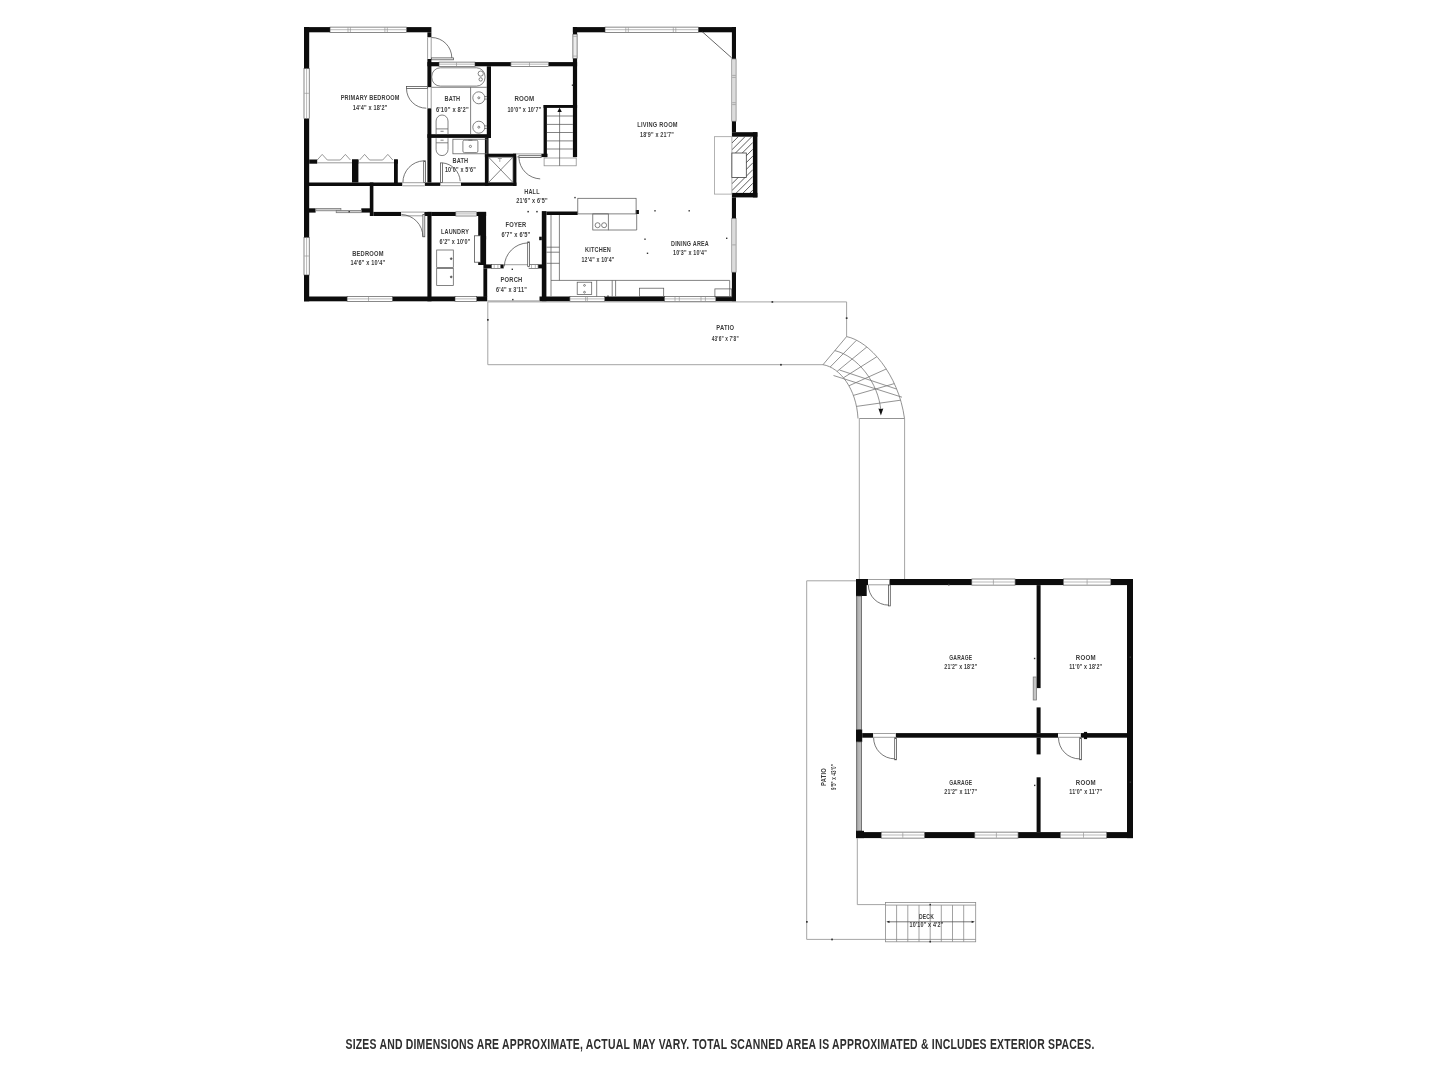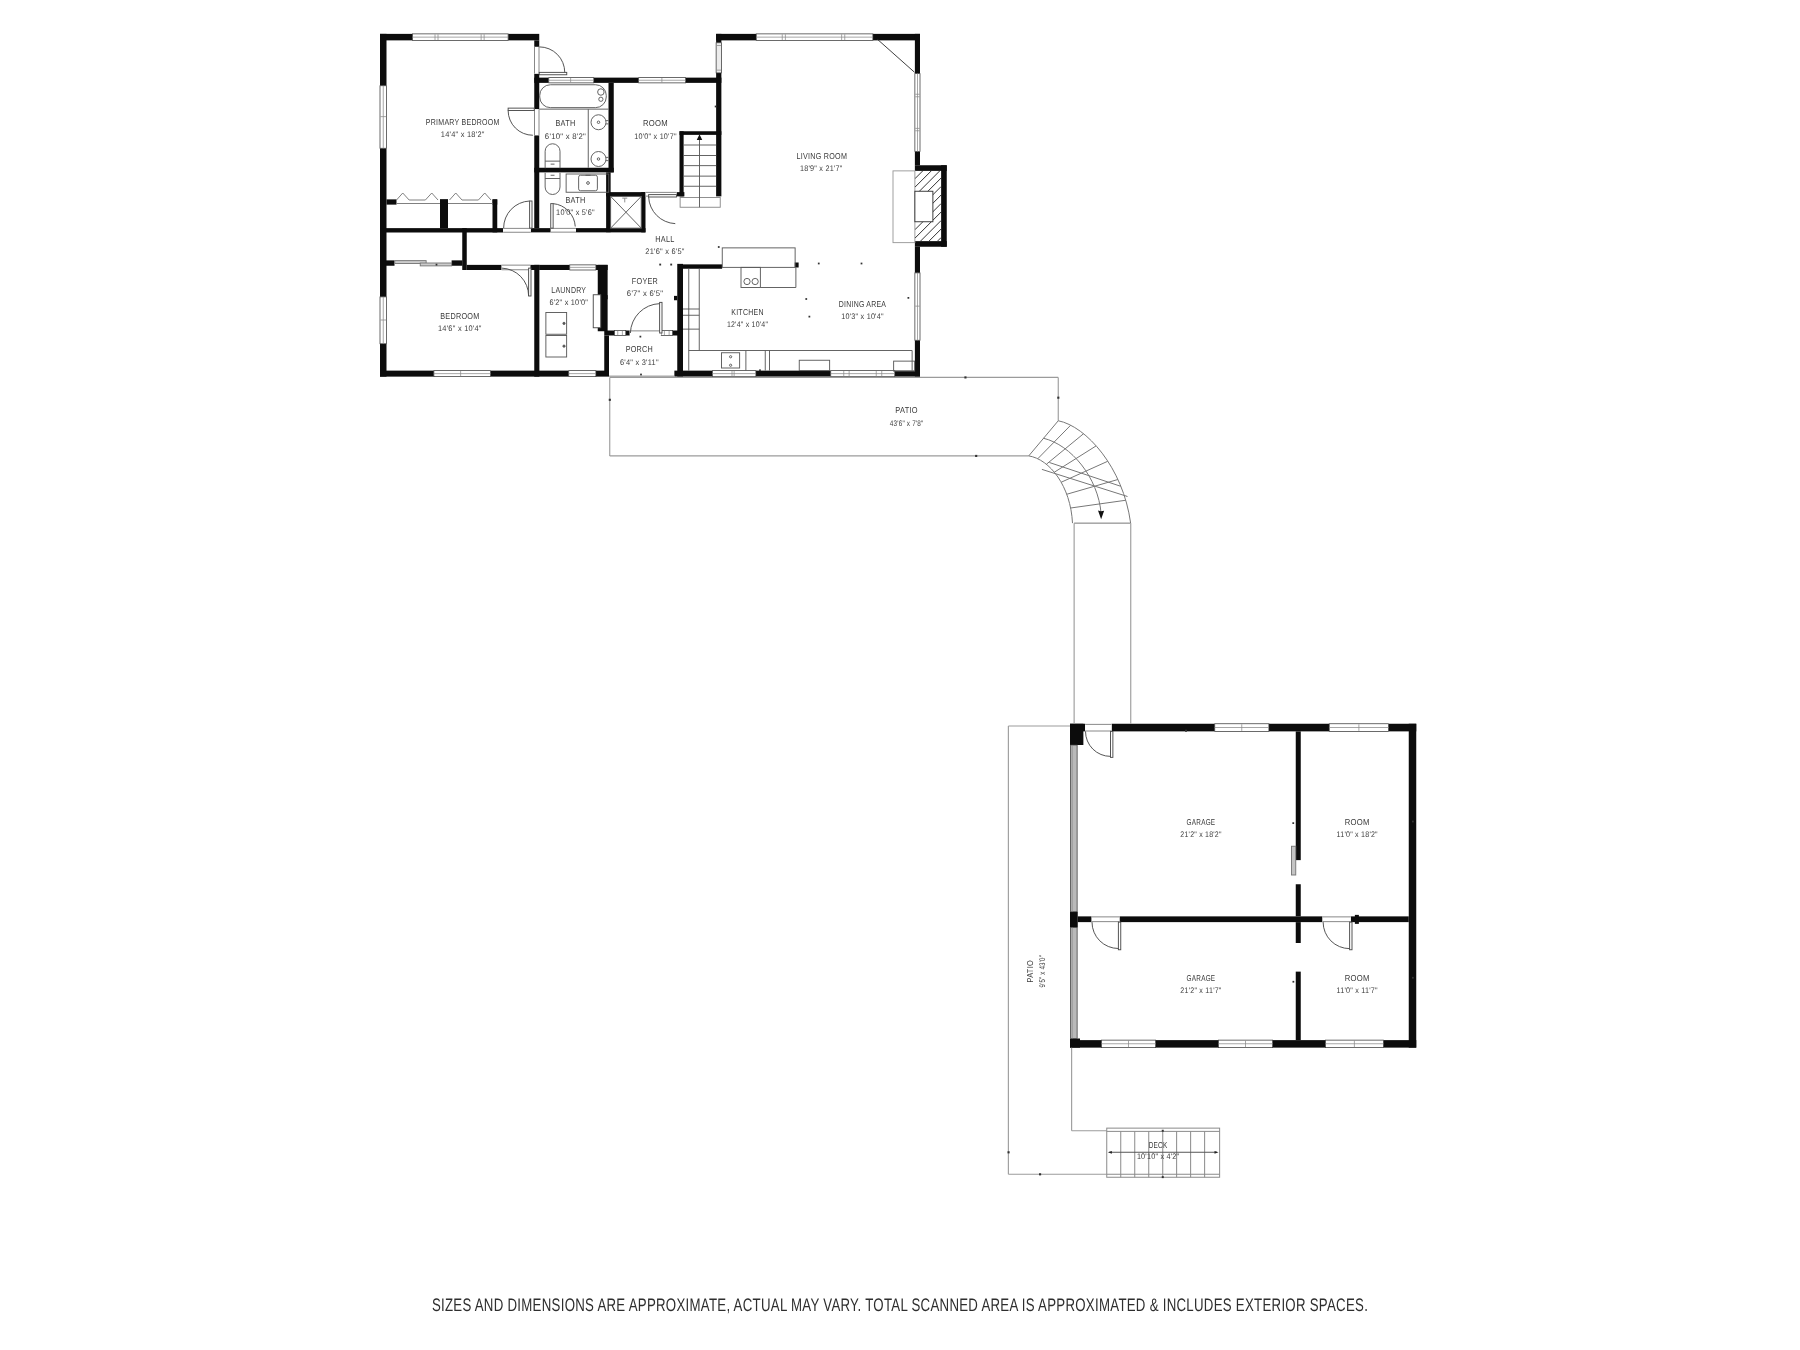--- a/index.html
+++ b/index.html
@@ -1,16 +1,16 @@
 <!DOCTYPE html>
 <html><head>
 <meta charset="utf-8">
 <style>
 html,body{margin:0;padding:0;background:#ffffff;}
-#page{width:1208px;height:1080px;position:relative;background:#ffffff;font-family:"Liberation Sans",sans-serif;}
+#page{width:1208px;height:1080px;position:relative;background:#ffffff;font-family:"Liberation Sans",sans-serif;font-weight:bold;}
 svg{position:absolute;top:0;left:0;filter:grayscale(0%);}
 .rn{font-family:"Liberation Sans",sans-serif;font-size:6.9px;fill:#3b3b3b;text-anchor:middle;letter-spacing:.25px;}
 .rd{font-family:"Liberation Sans",sans-serif;font-size:6.5px;fill:#3b3b3b;text-anchor:middle;letter-spacing:.2px;}
 .ftr{font-family:"Liberation Sans",sans-serif;font-size:14.5px;fill:#2e2e2e;text-anchor:middle;letter-spacing:.3px;}
 #windows line{stroke:#8a8a8a;stroke-width:0.6;}
 </style>
 </head>
 <body>
 <div id="page">
 <svg width="1440" height="1080" viewBox="0 0 1440 1080">

